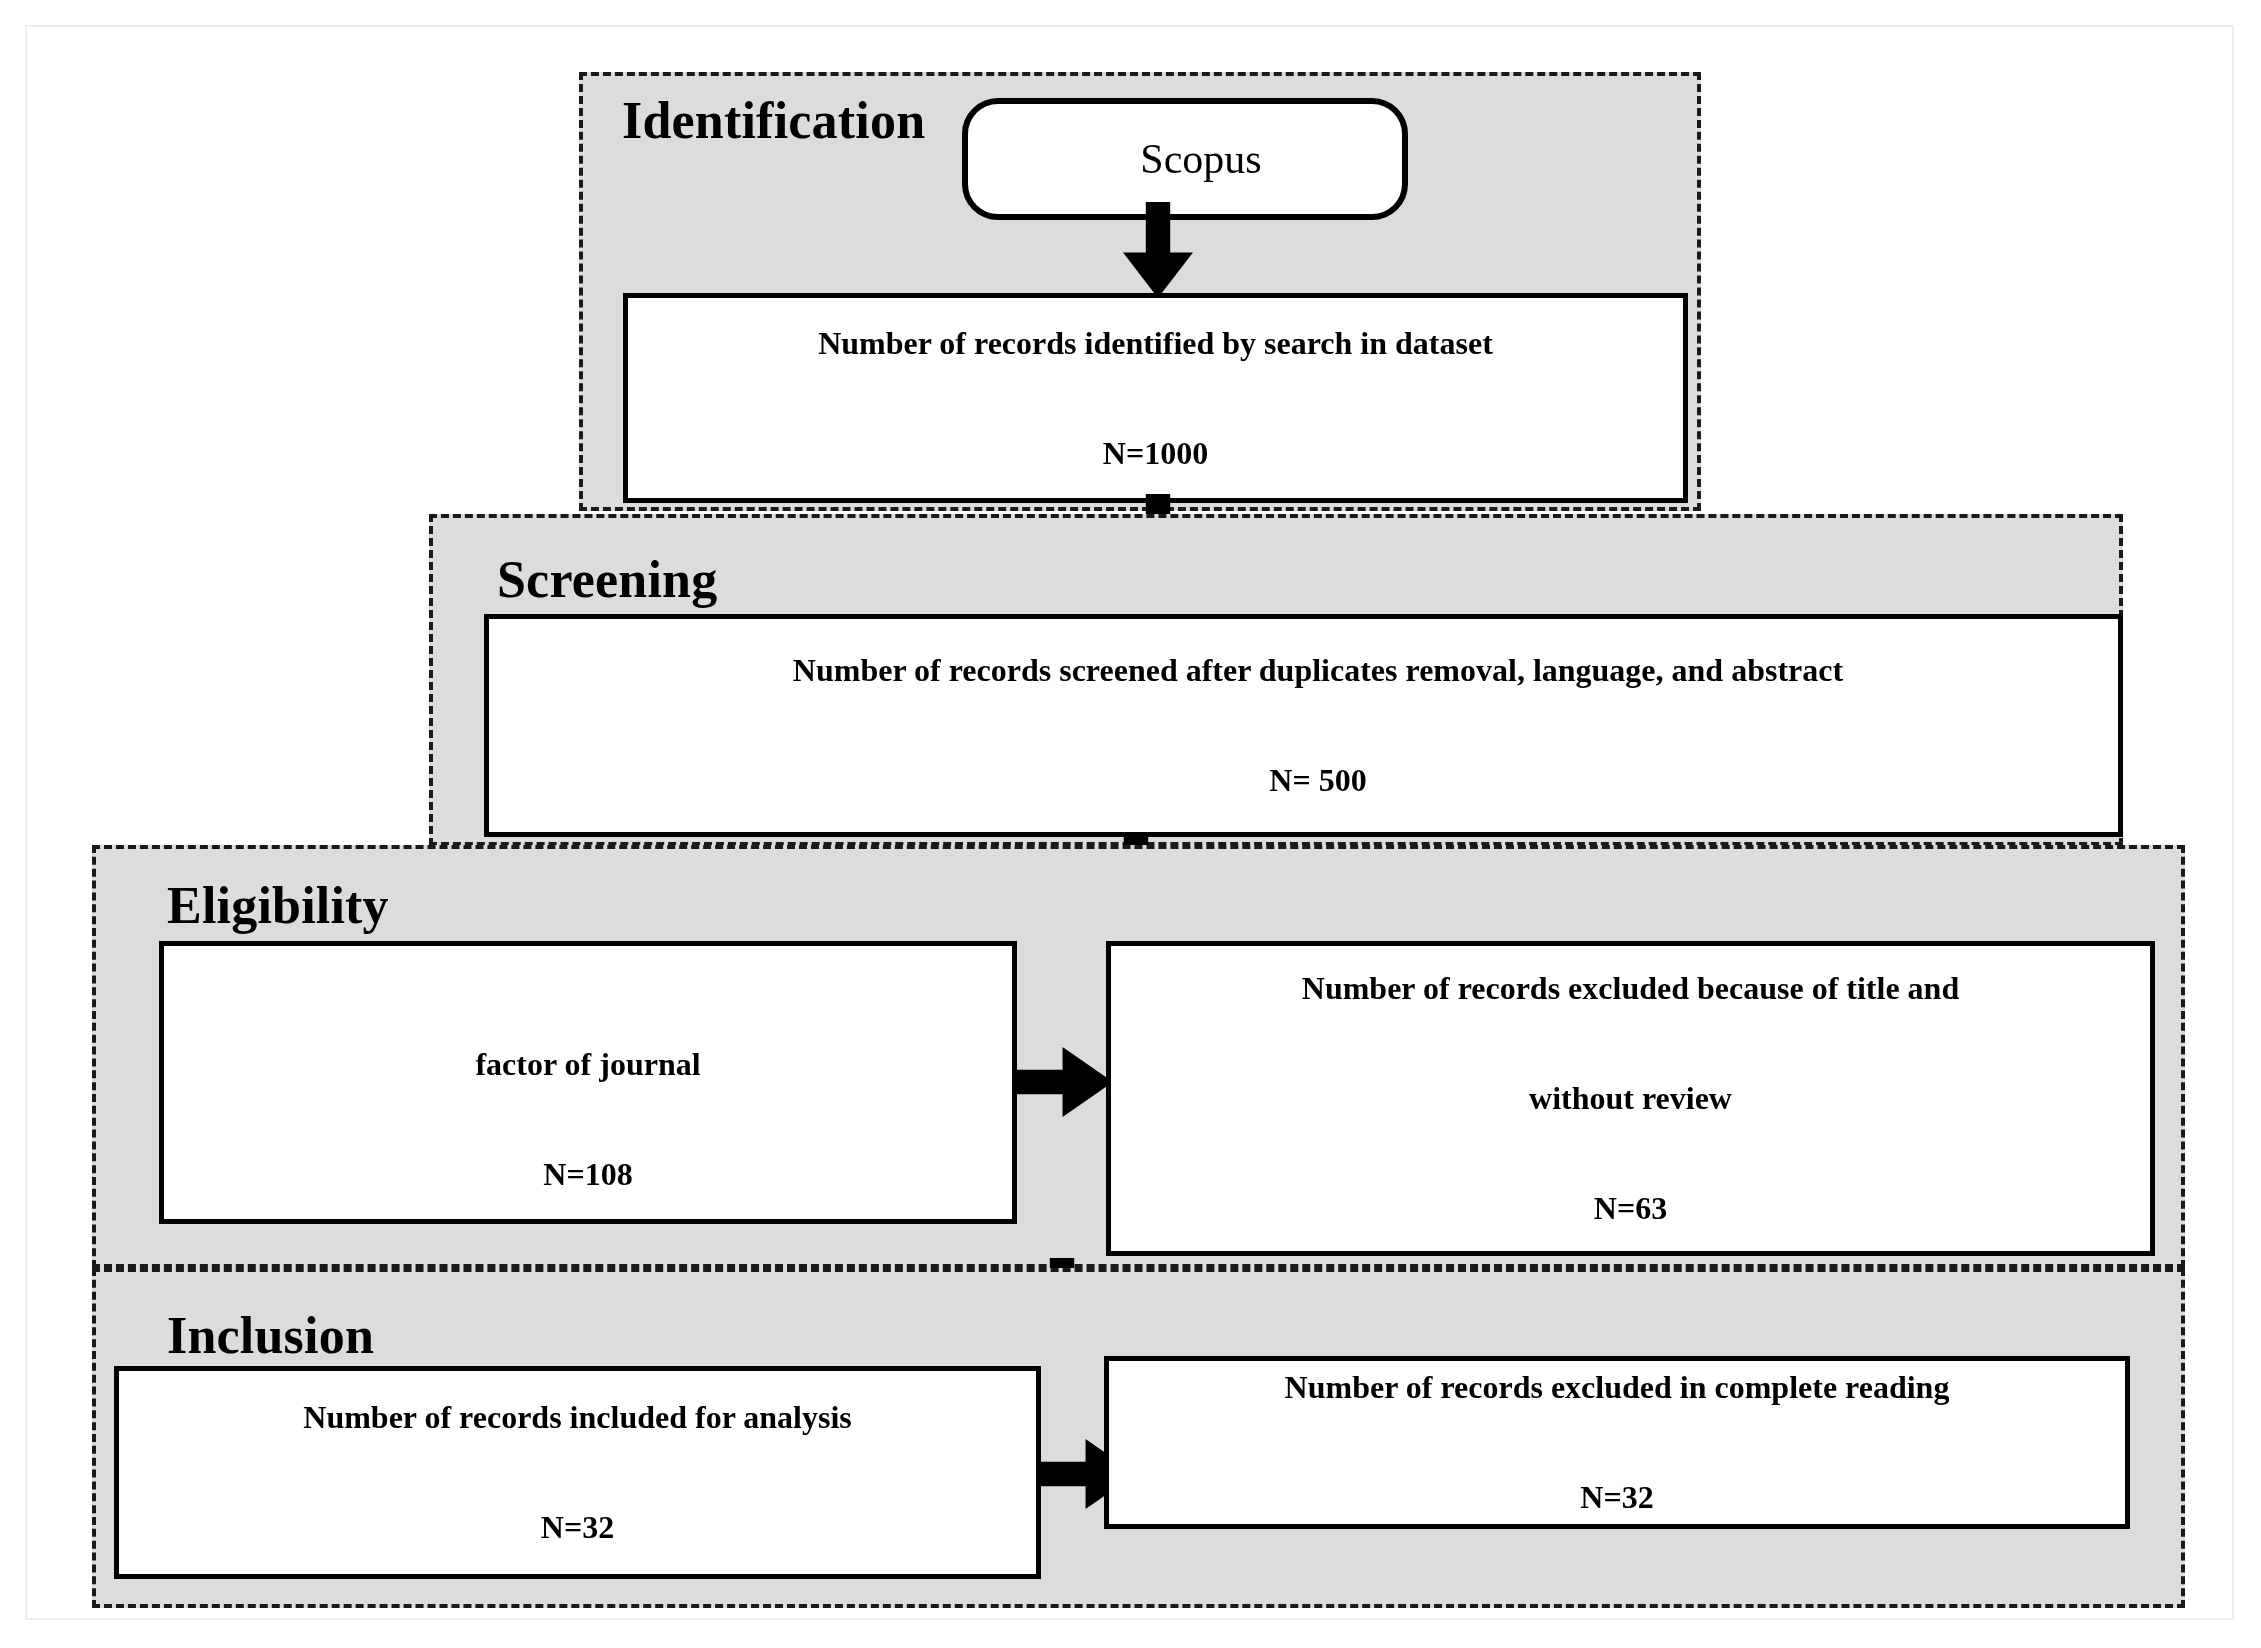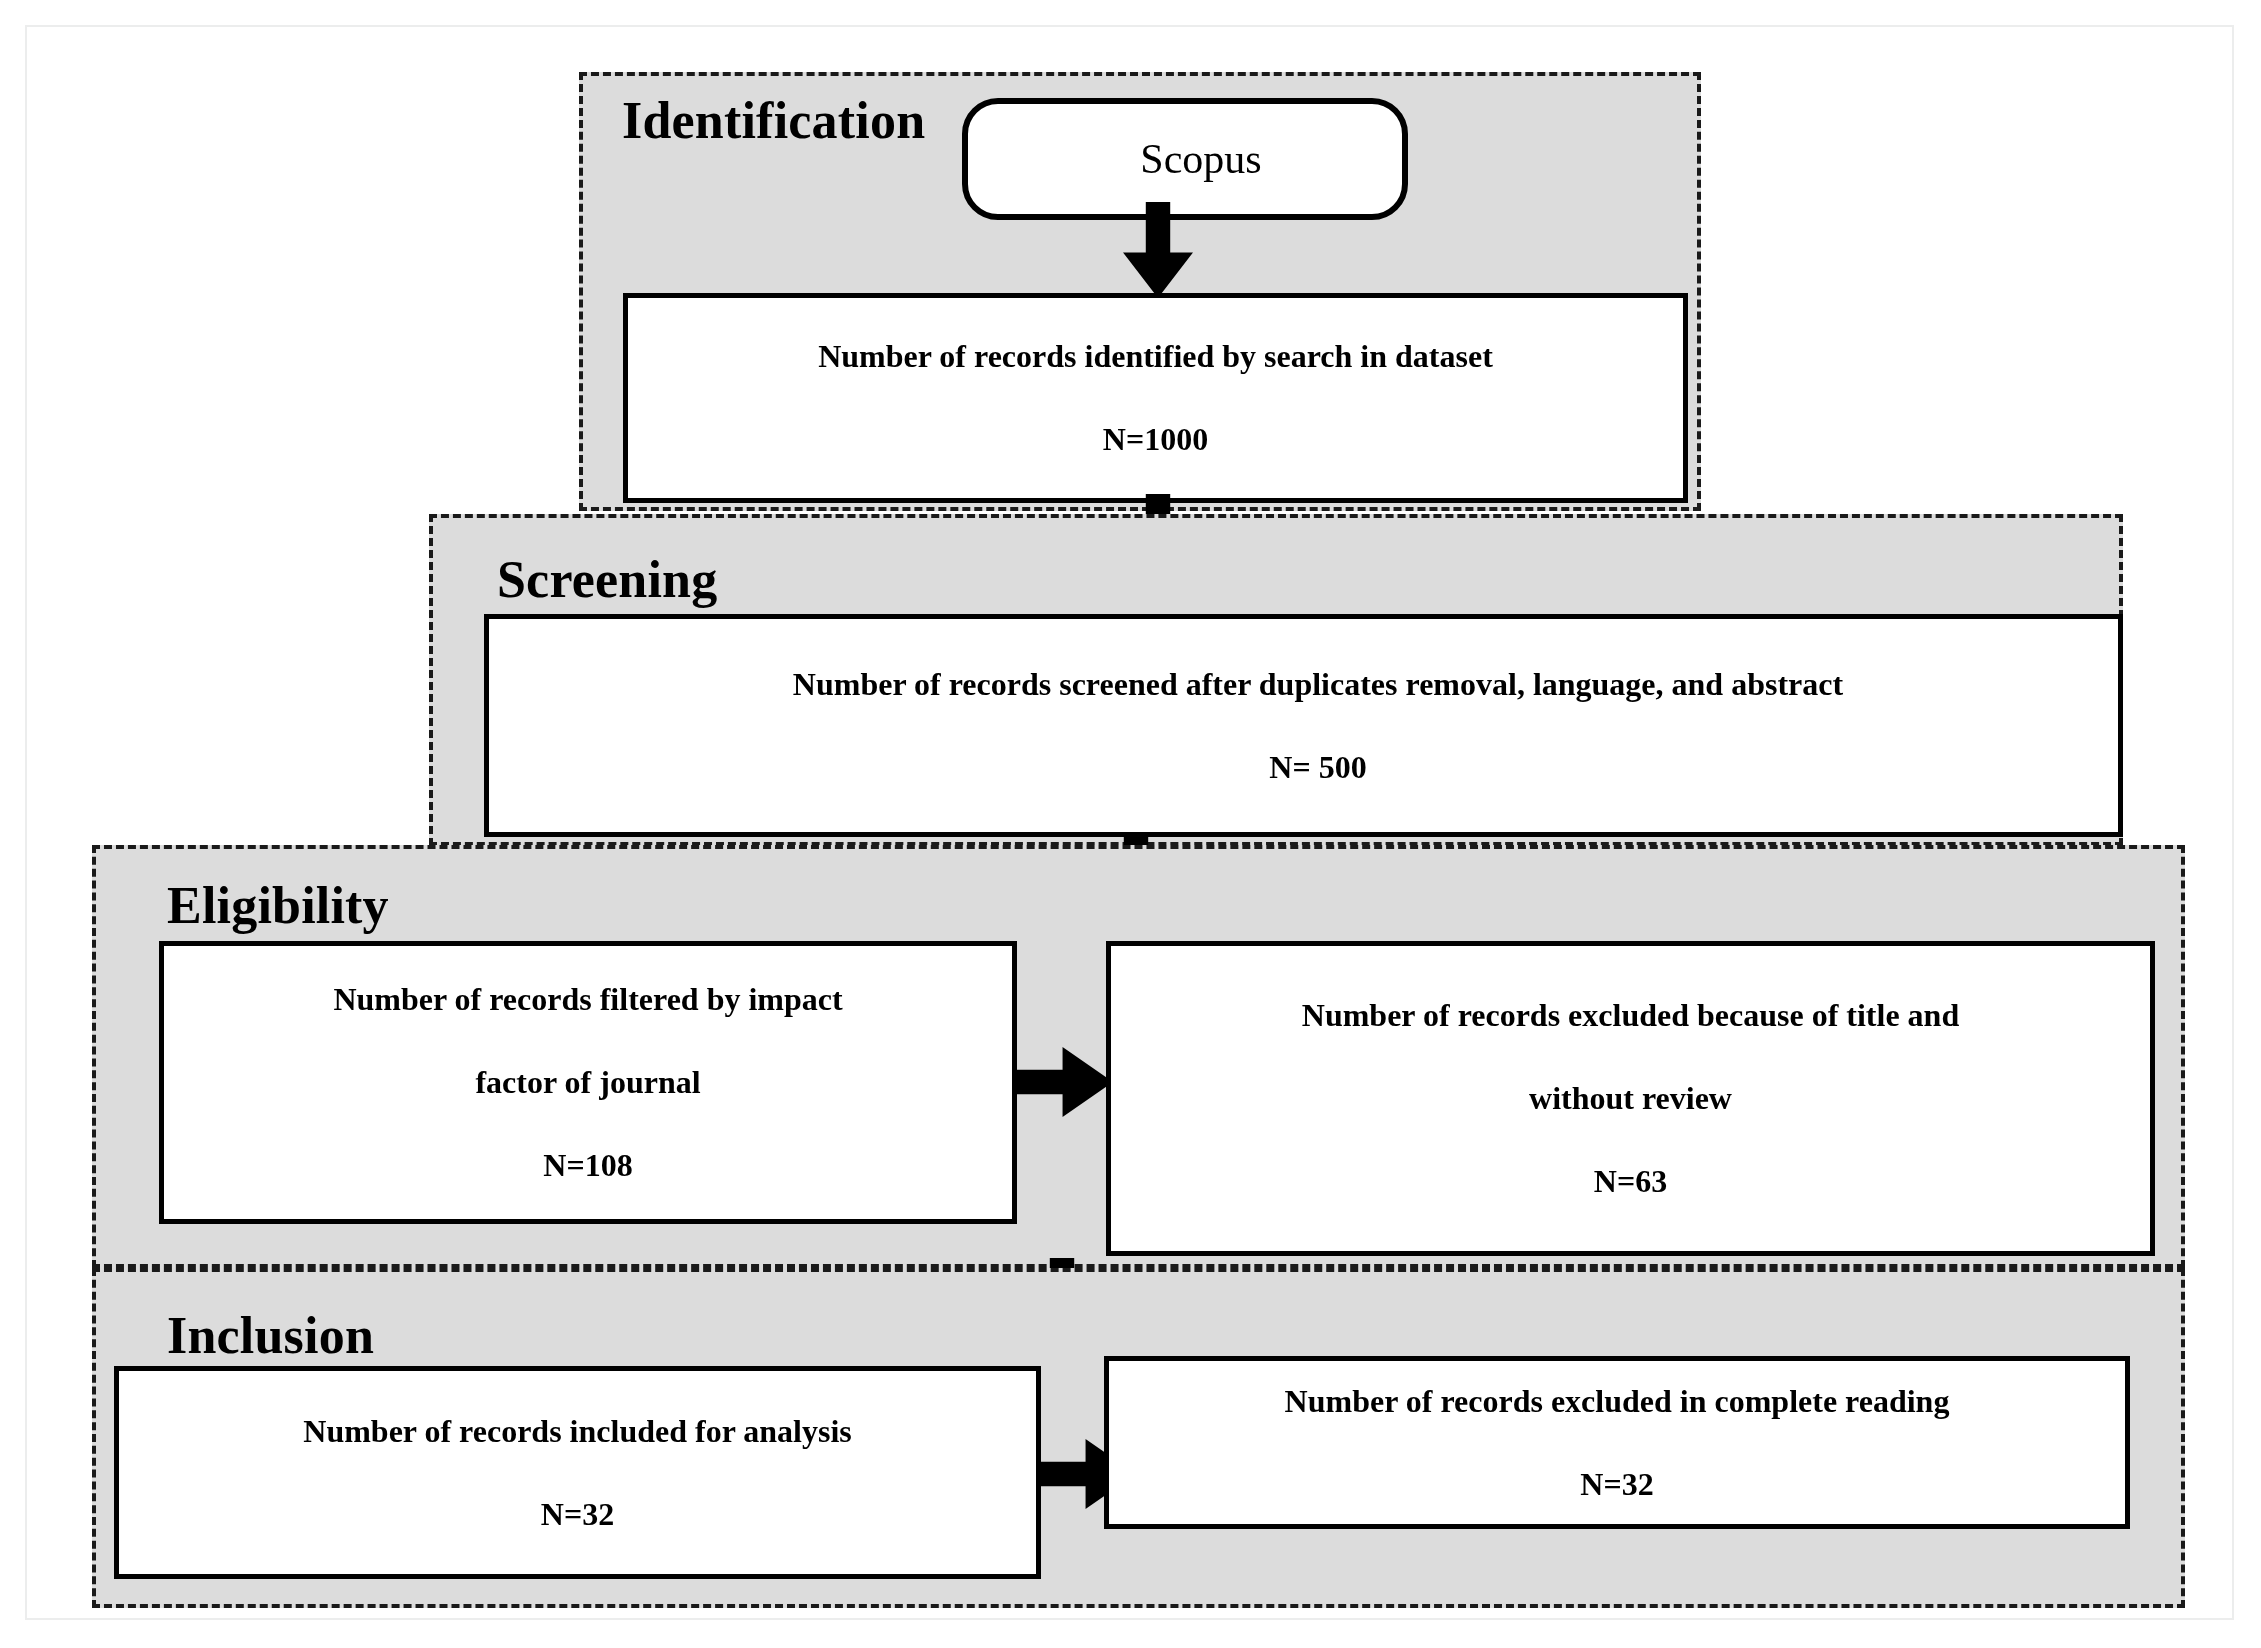--- a/index.html
+++ b/index.html
@@ -62,21 +62,21 @@
     text-align: center;
   }
   .box .line {
     font-size: 32px;
     font-weight: bold;
     color: #000000;
     line-height: 1.15;
     white-space: nowrap;
   }
   .box .line.gap {
-    margin-top: 46px;
+    margin-top: 73px;
   }
 
   
   .box.rounded {
     border-radius: 36px;
     border-width: 6.5px;
   }
   .box.rounded .line {
     font-weight: normal;
     font-size: 42px;
@@ -137,21 +137,20 @@
   <div class="arrow-down" style="left:1101px; top:836px; width:70px; height:96px;">
     <svg viewBox="0 0 86 118" preserveAspectRatio="none" aria-hidden="true">
       <polygon points="28,0 58,0 58,62 86,62 43,118 0,62 28,62" fill="#000000"></polygon>
     </svg>
   </div>
 
   <div class="stage" style="left:92px; top:845px; width:2093px; height:423px;"></div>
   <div class="stage-label" style="left:167px; top:880px;">Eligibility</div>
 
   <div class="box" style="left:159px; top:941px; width:858px; height:283px;">
-    <div class="line">Number of records filtered by impact</div>
     <div class="line gap">factor of journal</div>
     <div class="line gap">N=108</div>
   </div>
 
   <div class="arrow-right" style="left:1017px; top:1047px; width:96px; height:70px;">
     <svg viewBox="0 0 118 86" preserveAspectRatio="none" aria-hidden="true">
       <polygon points="0,28 56,28 56,0 118,43 56,86 56,58 0,58" fill="#000000"></polygon>
     </svg>
   </div>
 

